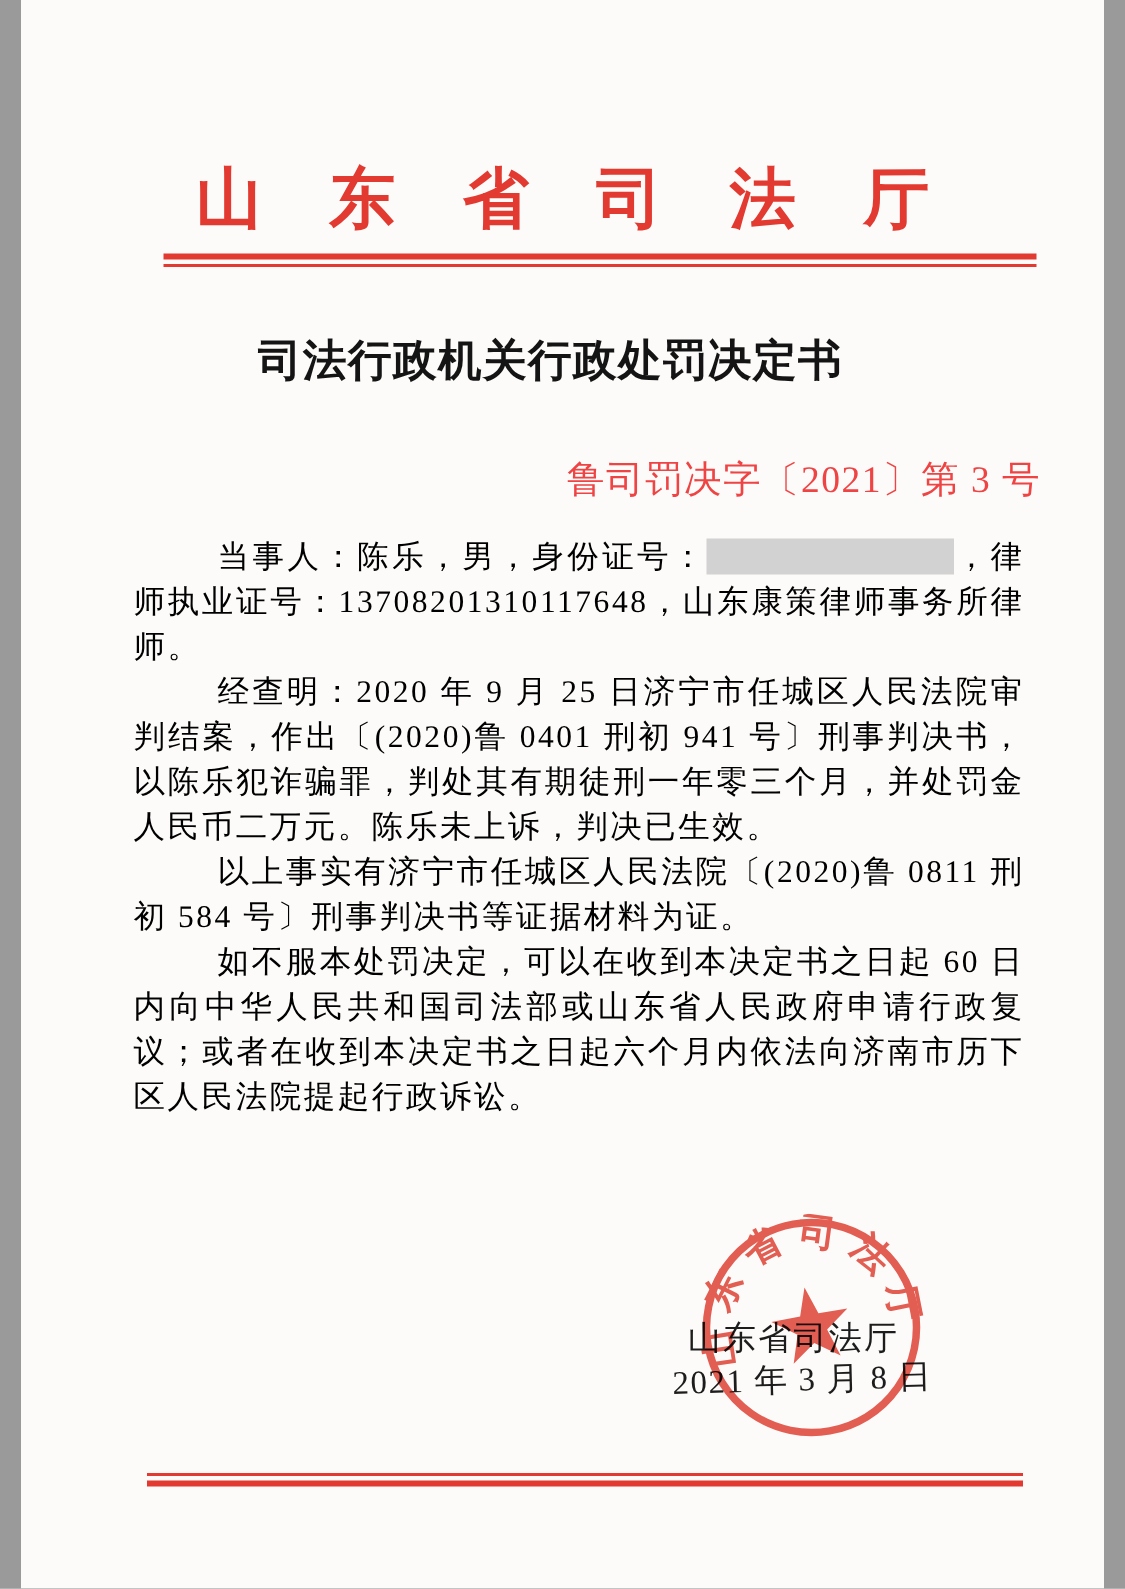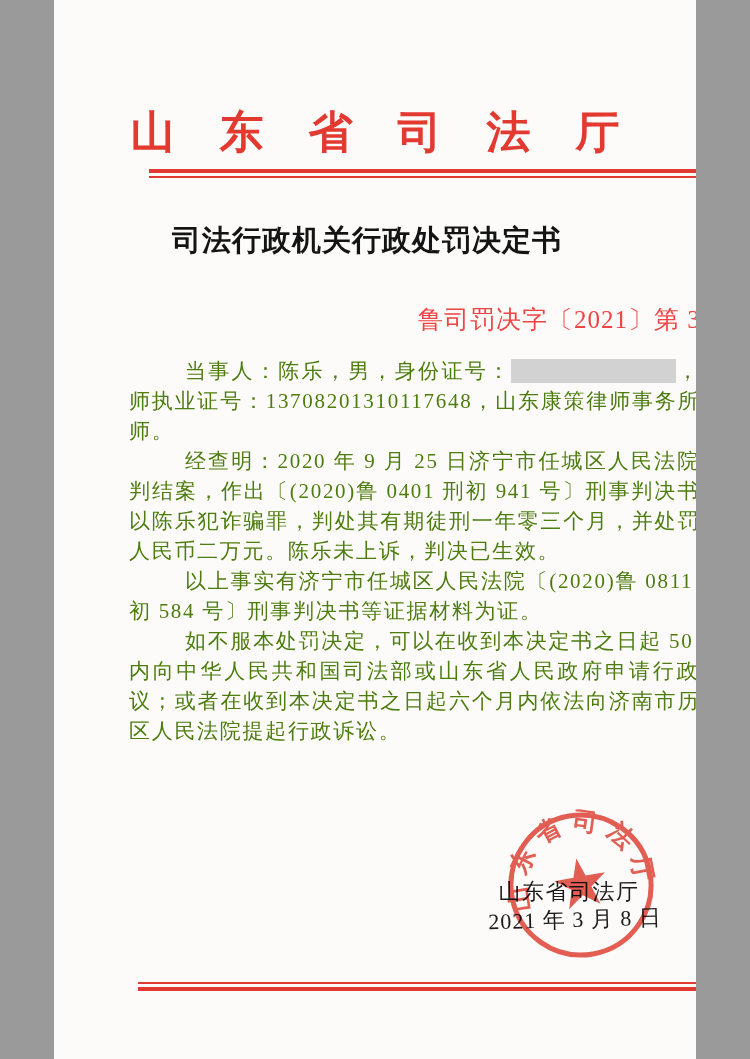--- a/index.html
+++ b/index.html
@@ -1,17 +1,17 @@
 <!DOCTYPE html>
 <html><head>
 <meta charset="utf-8">
 <style>
   html,body{margin:0;padding:0;background:#9a9a9a;}
   .page{
-    position:relative;width:642px;height:1059px;background:#fcfbf9;
+    position:relative;width:722px;height:1059px;background:#fcfbf9;
     overflow:hidden;margin:0 auto;
     font-family:"Liberation Serif","DejaVu Serif",serif;color:#1e1e1e;
   }
   
   .agency-header{
     position:absolute;top:103px;left:0;width:100%;
     text-align:center;white-space:nowrap;
   }
   .agency-header .agency-text{
     font-size:44px;font-weight:700;color:#e23a30;
@@ -26,21 +26,21 @@
     font-size:29px;font-weight:700;color:#141414;letter-spacing:1px;
     transform:translateX(-8px);
   }
   .doc-number{
     position:absolute;top:303px;left:364px;
     font-size:25px;color:#ef4444;letter-spacing:1px;white-space:nowrap;
   }
   .body-text{
     position:absolute;top:356px;left:75px;width:594px;
     font-size:21px;line-height:30px;letter-spacing:1.7px;
-    text-align:justify;color:#4d7c0f;
+    text-align:justify;color:#000000;
   }
   .body-text p{margin:0;text-indent:56px;}
   .redaction{
     display:inline-block;width:165px;height:24px;background:#d2d2d2;
     vertical-align:-5px;
   }
   .sig-agency{
     position:absolute;top:877px;left:420px;width:190px;text-align:center;
     font-size:22px;letter-spacing:1.5px;color:#1c1c1c;white-space:nowrap;
   }
@@ -70,21 +70,21 @@
   <div class="rule-top"></div>
 
   <div class="doc-title">司法行政机关行政处罚决定书</div>
 
   <div class="doc-number">鲁司罚决字〔2021〕第 3 号</div>
 
   <div class="body-text">
     <p><span>当事人：陈乐，男，身份证号：</span><span class="redaction"></span><span>，律师执业证号：13708201310117648，山东康策律师事务所律师。</span></p>
     <p>经查明：2020 年 9 月 25 日济宁市任城区人民法院审判结案，作出〔(2020)鲁 0401 刑初 941 号〕刑事判决书，以陈乐犯诈骗罪，判处其有期徒刑一年零三个月，并处罚金人民币二万元。陈乐未上诉，判决已生效。</p>
     <p>以上事实有济宁市任城区人民法院〔(2020)鲁 0811 刑初 584 号〕刑事判决书等证据材料为证。</p>
-    <p>如不服本处罚决定，可以在收到本决定书之日起 50 日内向中华人民共和国司法部或山东省人民政府申请行政复议；或者在收到本决定书之日起六个月内依法向济南市历下区人民法院提起行政诉讼。</p>
+    <p>如不服本处罚决定，可以在收到本决定书之日起 60 日内向中华人民共和国司法部或山东省人民政府申请行政复议；或者在收到本决定书之日起六个月内依法向济南市历下区人民法院提起行政诉讼。</p>
   </div>
 
   <div class="sig-agency">山东省司法厅</div>
   <div class="sig-date">2021 年 3 月 8 日</div>
 
   <svg class="seal" viewBox="0 0 150 150" xmlns="http://www.w3.org/2000/svg">
     <circle cx="75" cy="75" r="70" fill="none" stroke="#e2473b" stroke-width="5"></circle>
     <polygon fill="#e2473b" points="75,48 81.2,66.5 100.7,66.7 85,78.2 90.9,96.8 75,85.5 59.1,96.8 65,78.2 49.3,66.7 68.8,66.5"></polygon>
     <defs>
       <path id="sealArc" d="M 22.7 92 A 55 55 0 1 1 127.3 92" fill="none"></path>

